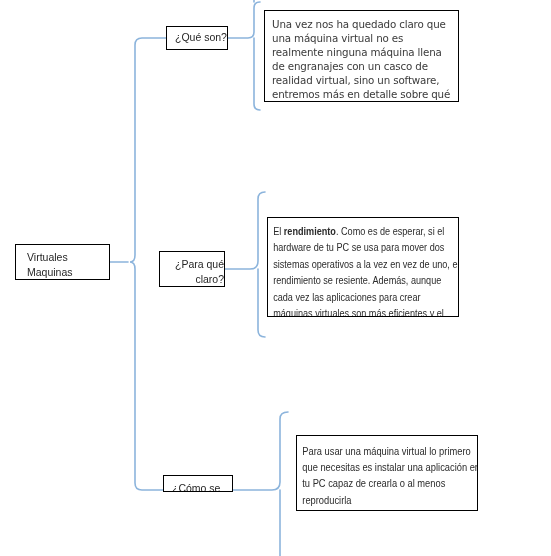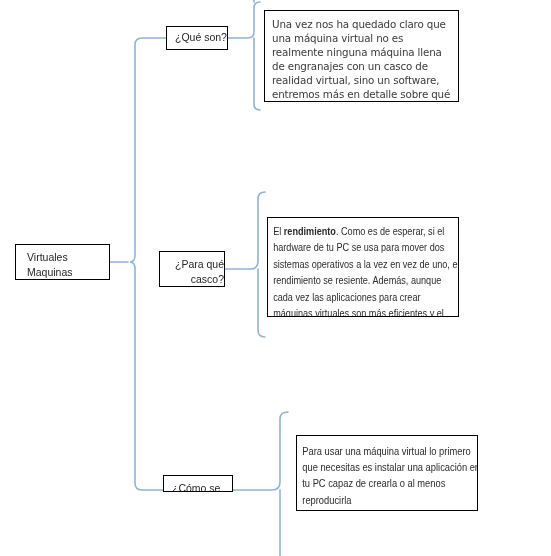--- a/index.html
+++ b/index.html
@@ -162,21 +162,21 @@
 
   <div class="node label-node" id="node-q1">
     <div class="node-inner">
       <div>¿Qué son?</div>
     </div>
   </div>
 
   <div class="node label-node" id="node-q2">
     <div class="node-inner">
       <div>¿Para qué</div>
-      <div>casco?</div>
+      <div>claro?</div>
     </div>
   </div>
 
   <div class="node label-node" id="node-q3">
     <div class="node-inner">
       <div>¿Cómo se</div>
       <div>sobre?</div>
     </div>
   </div>
 

